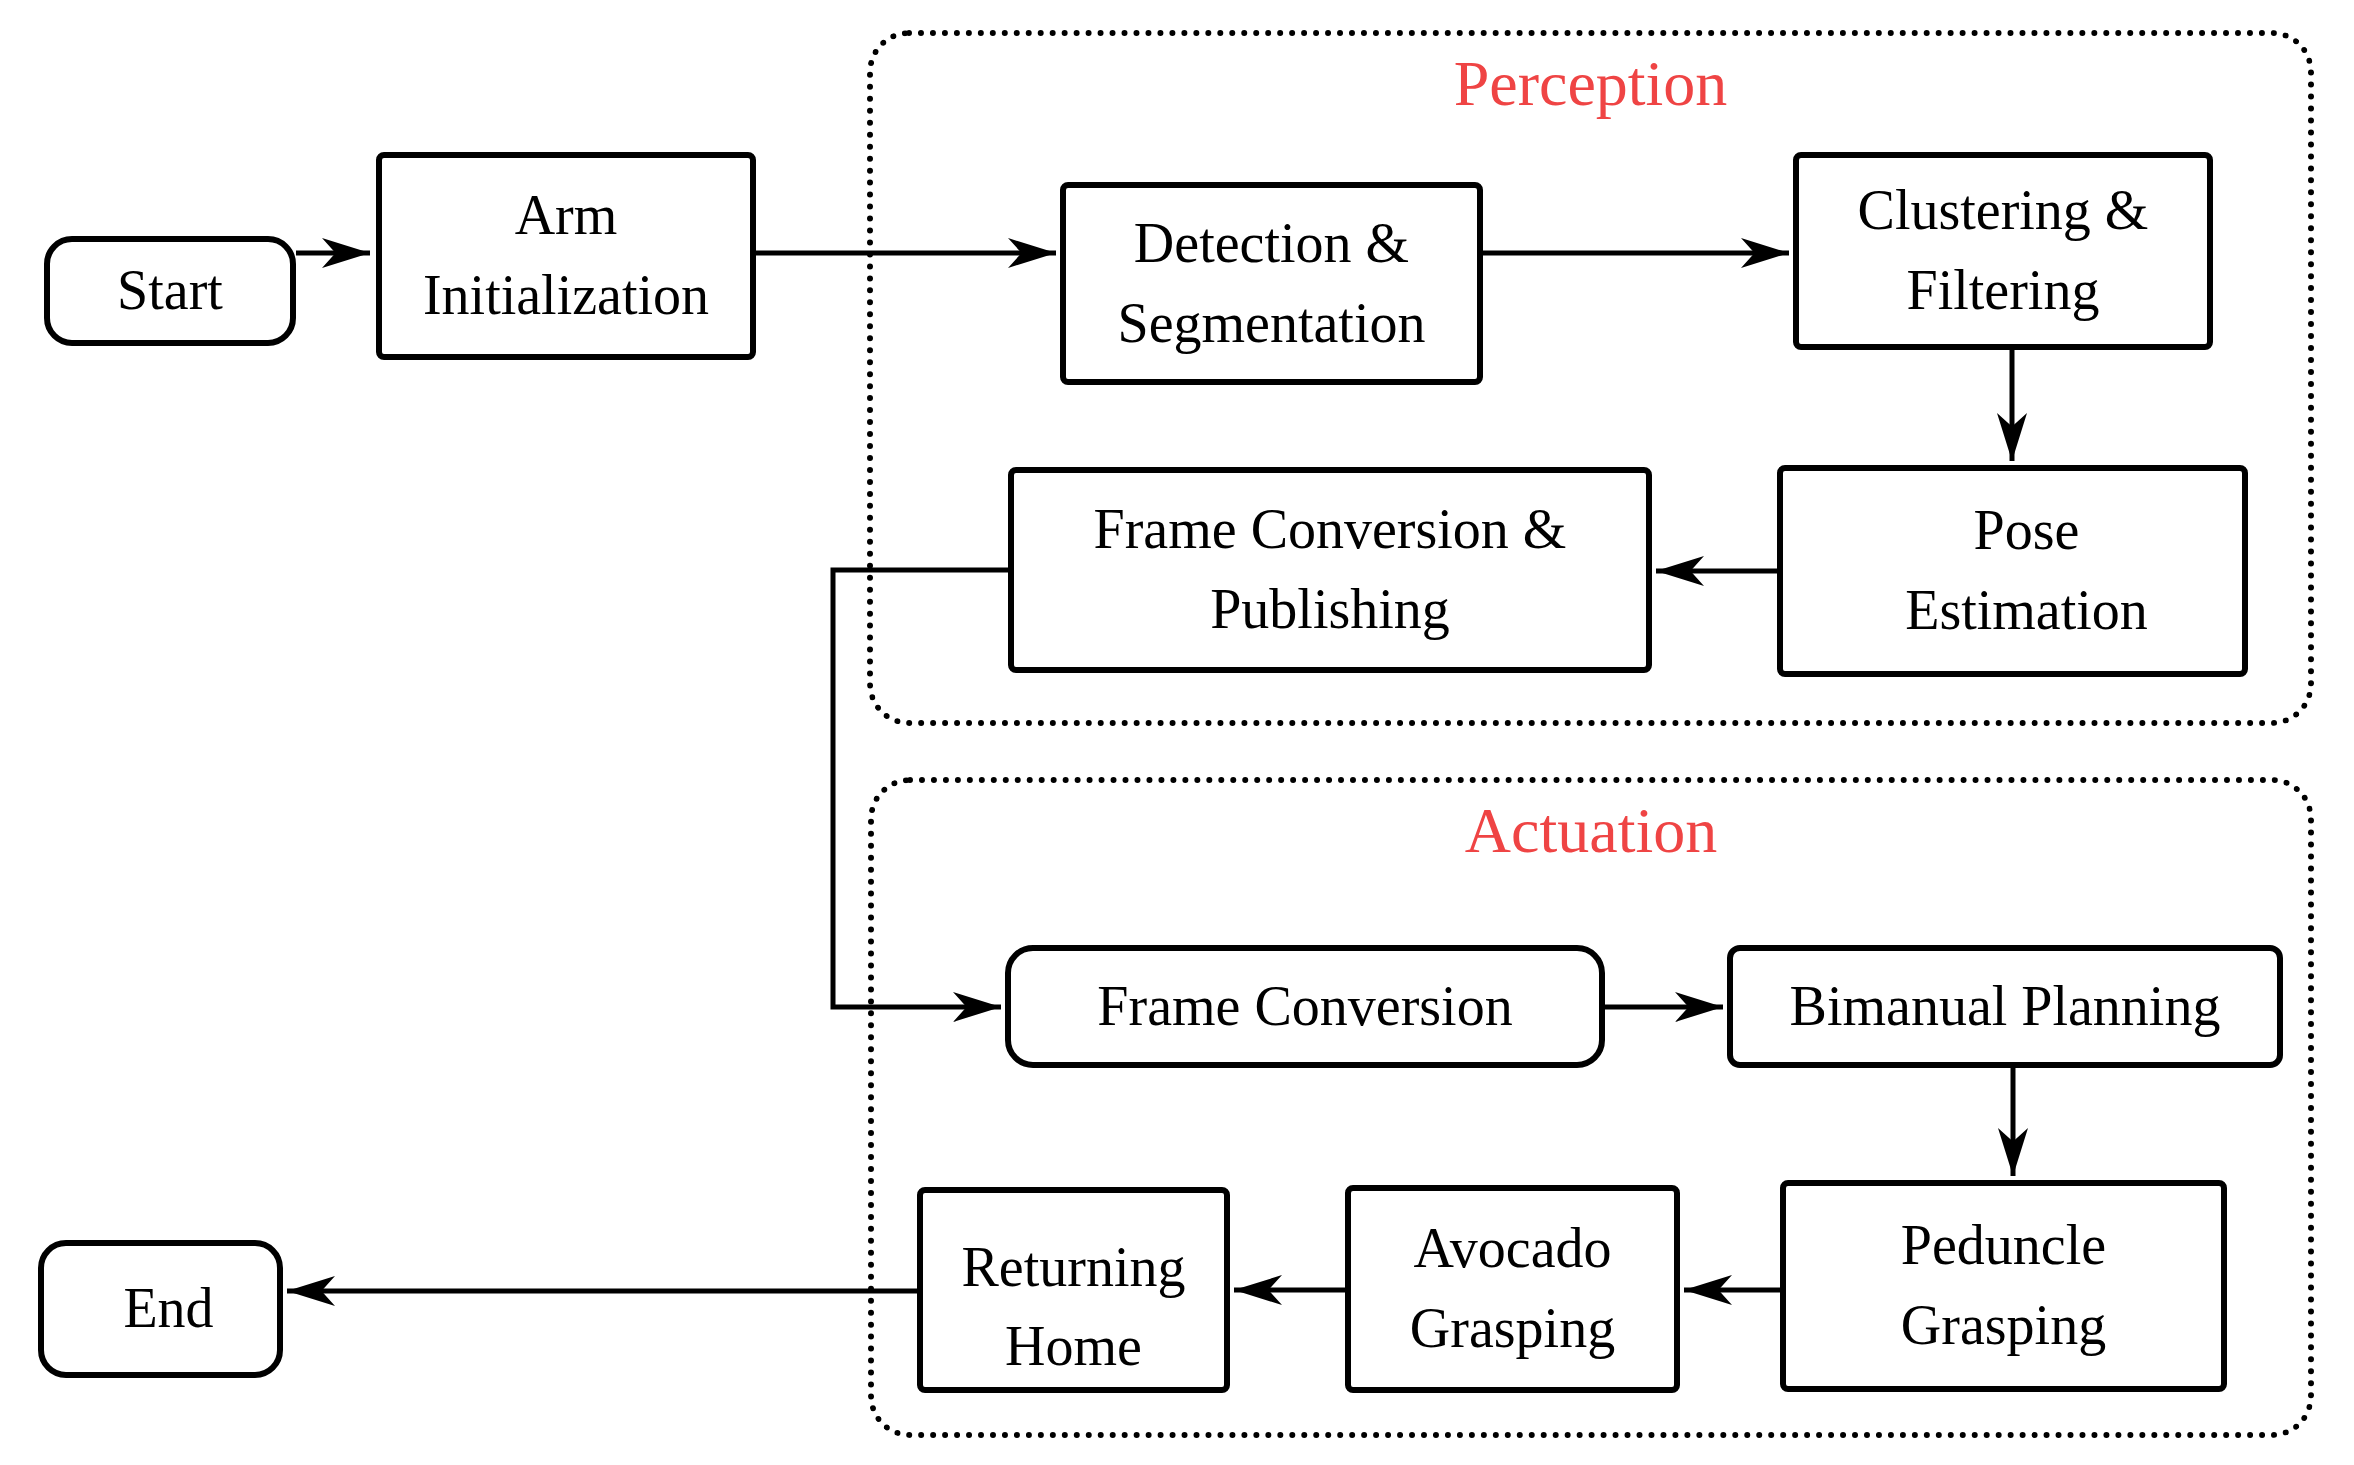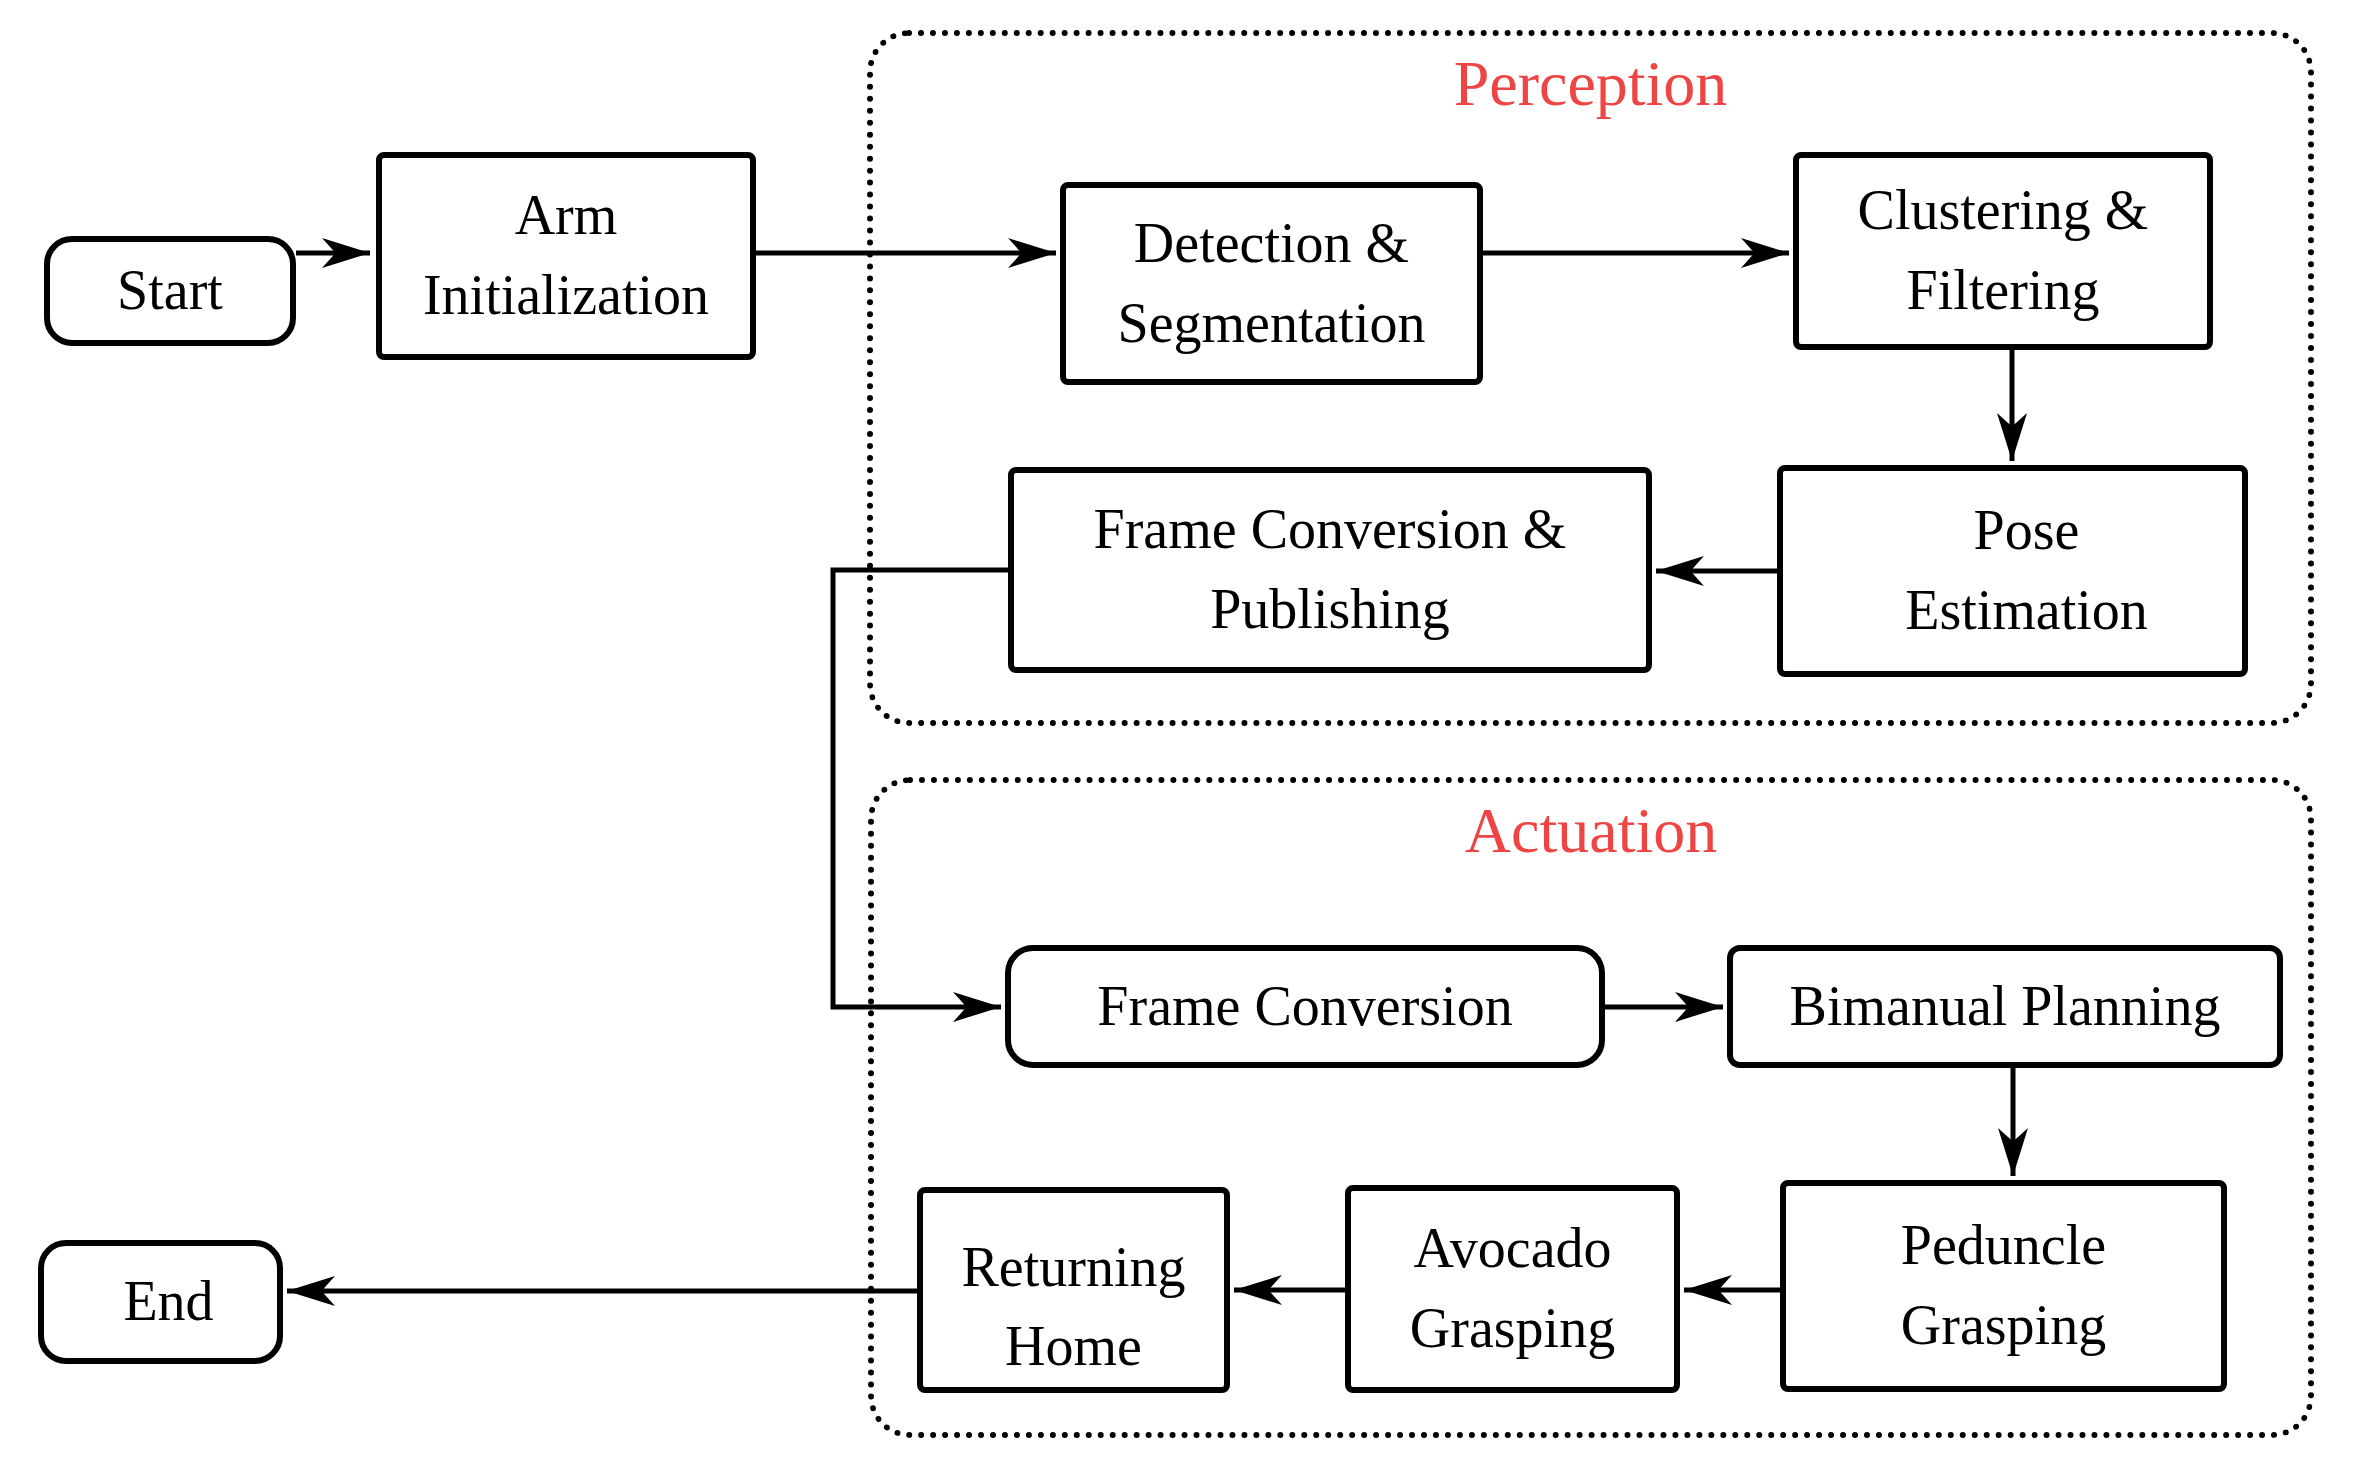--- a/index.html
+++ b/index.html
@@ -139,17 +139,17 @@
   <div class="node" style="left:1345px; top:1185px; width:335px; height:208px;">
     <div class="node-label">Avocado
 Grasping</div>
   </div>
 
   <div class="node" style="left:917px; top:1187px; width:313px; height:206px;align-items:flex-end;">
     <div class="node-label">Returning
 Home</div>
   </div>
 
-  <div class="node small" style="left:38px; top:1240px; width:245px; height:124px;padding-left:16px;">
+  <div class="node small" style="left:38px; top:1240px; width:245px; height:138px;padding-left:16px;">
     <div class="node-label">End</div>
   </div>
 
 </div>
 
 </body></html>

